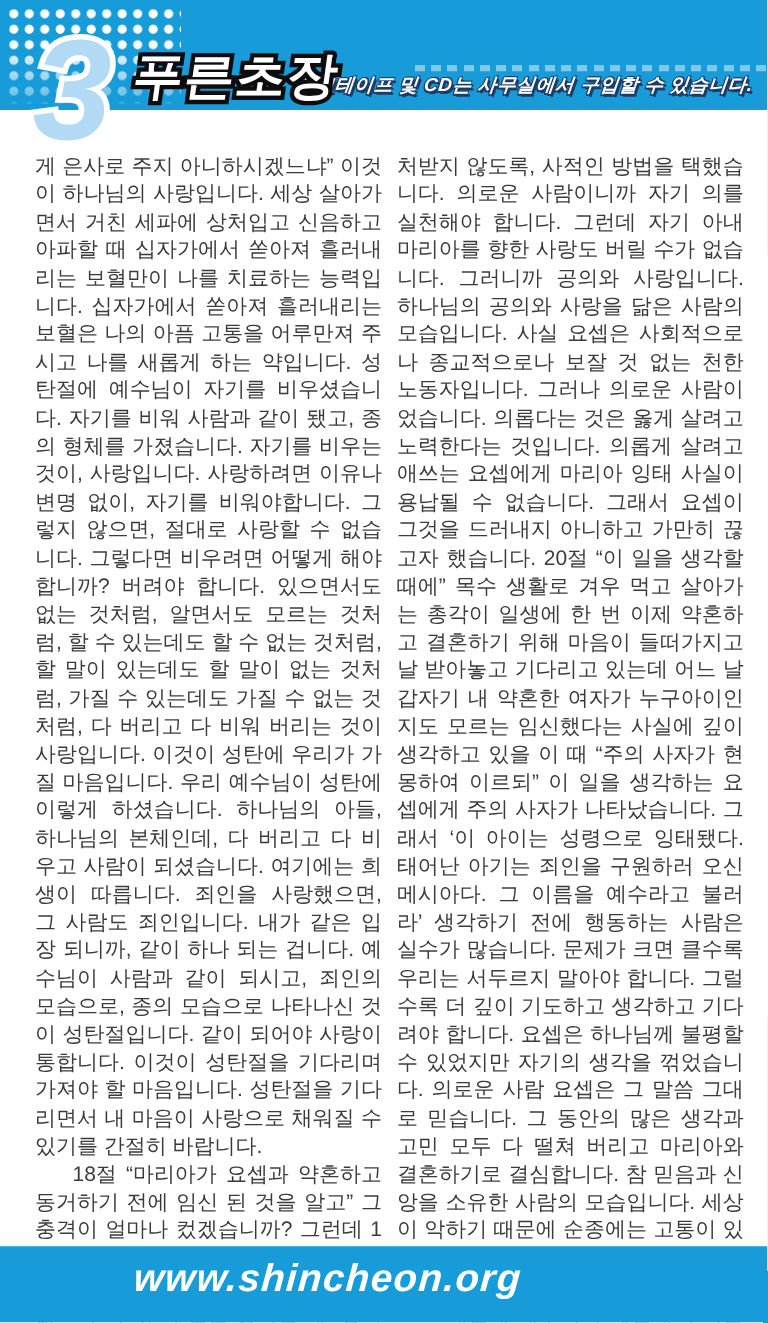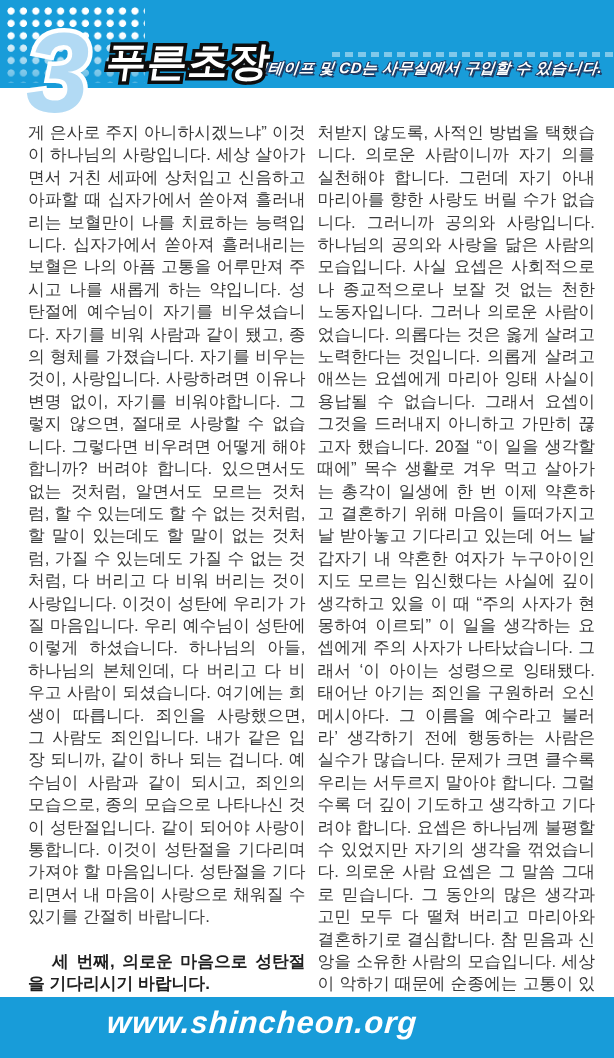--- a/index.html
+++ b/index.html
@@ -81,21 +81,20 @@
     <div class="dots"></div>
     <div class="num3" data-text="3">3</div>
     <div class="title" data-text="푸른초장">푸른초장</div>
     <div class="note-dashes"></div>
     <div class="note">설교테이프 및 CD는 사무실에서 구입할 수 있습니다.</div>
   </div>
 
   <div class="body">
     <div class="col">
       <p class="p-cont">게 은사로 주지 아니하시겠느냐” 이것이 하나님의 사랑입니다. 세상 살아가면서 거친 세파에 상처입고 신음하고 아파할 때 십자가에서 쏟아져 흘러내리는 보혈만이 나를 치료하는 능력입니다. 십자가에서 쏟아져 흘러내리는 보혈은 나의 아픔 고통을 어루만져 주시고 나를 새롭게 하는 약입니다. 성탄절에 예수님이 자기를 비우셨습니다. 자기를 비워 사람과 같이 됐고, 종의 형체를 가졌습니다. 자기를 비우는 것이, 사랑입니다. 사랑하려면 이유나 변명 없이, 자기를 비워야합니다.  그렇지 않으면, 절대로 사랑할 수 없습니다. 그렇다면 비우려면 어떻게 해야합니까? 버려야 합니다. 있으면서도 없는 것처럼, 알면서도 모르는 것처럼, 할 수 있는데도 할 수 없는 것처럼, 할 말이 있는데도 할 말이 없는 것처럼, 가질 수 있는데도 가질 수 없는 것처럼, 다 버리고 다 비워 버리는 것이 사랑입니다. 이것이 성탄에 우리가 가질 마음입니다. 우리 예수님이 성탄에 이렇게 하셨습니다. 하나님의 아들, 하나님의 본체인데, 다 버리고 다 비우고 사람이 되셨습니다. 여기에는 희생이 따릅니다. 죄인을 사랑했으면, 그 사람도 죄인입니다. 내가 같은 입장 되니까, 같이 하나 되는 겁니다. 예수님이 사람과 같이 되시고, 죄인의 모습으로, 종의 모습으로 나타나신 것이 성탄절입니다. 같이 되어야 사랑이 통합니다. 이것이 성탄절을 기다리며 가져야 할 마음입니다. 성탄절을 기다리면서 내 마음이 사랑으로 채워질 수 있기를 간절히 바랍니다.</p>
-      <p class="heading">세 번째, 의로운 마음으로 성탄절을 기다리시기 바랍니다.</p>
       <p class="p-indent">18절 “마리아가 요셉과 약혼하고 동거하기 전에 임신 된 것을 알고” 그 충격이 얼마나 컸겠습니까? 그런데 19절 “그 남편 요셉은 의로운 사람이라, 그를 드러내지 아니하고 가만히 끊고자 하여, 이 일을 생각할 때” 당시 유대의 풍습으로는, 파혼은 법정에서 공식적으로 하던가, 아니면 두 명의 증인 앞에서 사적으로 하던가 한 가지 택해야 합니다. 이 때 요셉은 마리아가 상</p>
     </div>
     <div class="col">
       <p class="p-cont">처받지 않도록, 사적인 방법을 택했습니다. 의로운 사람이니까 자기 의를 실천해야 합니다. 그런데 자기 아내 마리아를 향한 사랑도 버릴 수가 없습니다. 그러니까 공의와 사랑입니다. 하나님의 공의와 사랑을 닮은 사람의 모습입니다. 사실 요셉은 사회적으로나 종교적으로나 보잘 것 없는 천한 노동자입니다. 그러나 의로운 사람이었습니다. 의롭다는 것은 옳게 살려고 노력한다는 것입니다. 의롭게 살려고 애쓰는 요셉에게 마리아 잉태 사실이 용납될 수 없습니다. 그래서 요셉이 그것을 드러내지 아니하고 가만히 끊고자 했습니다. 20절 “이 일을 생각할 때에” 목수 생활로 겨우 먹고 살아가는 총각이 일생에 한 번 이제 약혼하고 결혼하기 위해 마음이 들떠가지고 날 받아놓고 기다리고 있는데 어느 날 갑자기 내 약혼한 여자가 누구아이인지도 모르는 임신했다는 사실에 깊이 생각하고 있을 이 때 “주의 사자가 현몽하여 이르되” 이 일을 생각하는 요셉에게 주의 사자가 나타났습니다. 그래서 ‘이 아이는 성령으로 잉태됐다. 태어난 아기는 죄인을 구원하러 오신 메시아다. 그 이름을 예수라고 불러라’ 생각하기 전에 행동하는 사람은 실수가 많습니다. 문제가 크면 클수록 우리는 서두르지 말아야 합니다. 그럴수록 더 깊이 기도하고 생각하고 기다려야 합니다. 요셉은 하나님께 불평할 수 있었지만 자기의 생각을 꺾었습니다. 의로운 사람 요셉은 그 말씀 그대로 믿습니다. 그 동안의 많은 생각과 고민 모두 다 떨쳐 버리고 마리아와 결혼하기로 결심합니다. 참 믿음과 신앙을 소유한 사람의 모습입니다. 세상이 악하기 때문에 순종에는 고통이 있고 희생이 있습니다. 그러나 반드시 하나님께서 천사를 보내서라도 성령으로 깨닫게 해주셔서 해결해 주시는 것을 요셉의 사건을 통해서 알 수 있습니다. 그러므로 힘들고 어려워도 참고 견디면 하나님이 반드시 살아계시고, 하나님은 능력이시니까 좋은 결과, 좋은 해답, 좋은 응답이 있습니다. 우리 모두 감사하는 마음으로 사랑하는 마음으로 의로운 마음으로 성탄절을 기다리시기를 주의 이름으로 축원합니다.</p>
     </div>
   </div>
 
   <div class="footer">
     <div class="footer-url">www.shincheon.org</div>
   </div>

